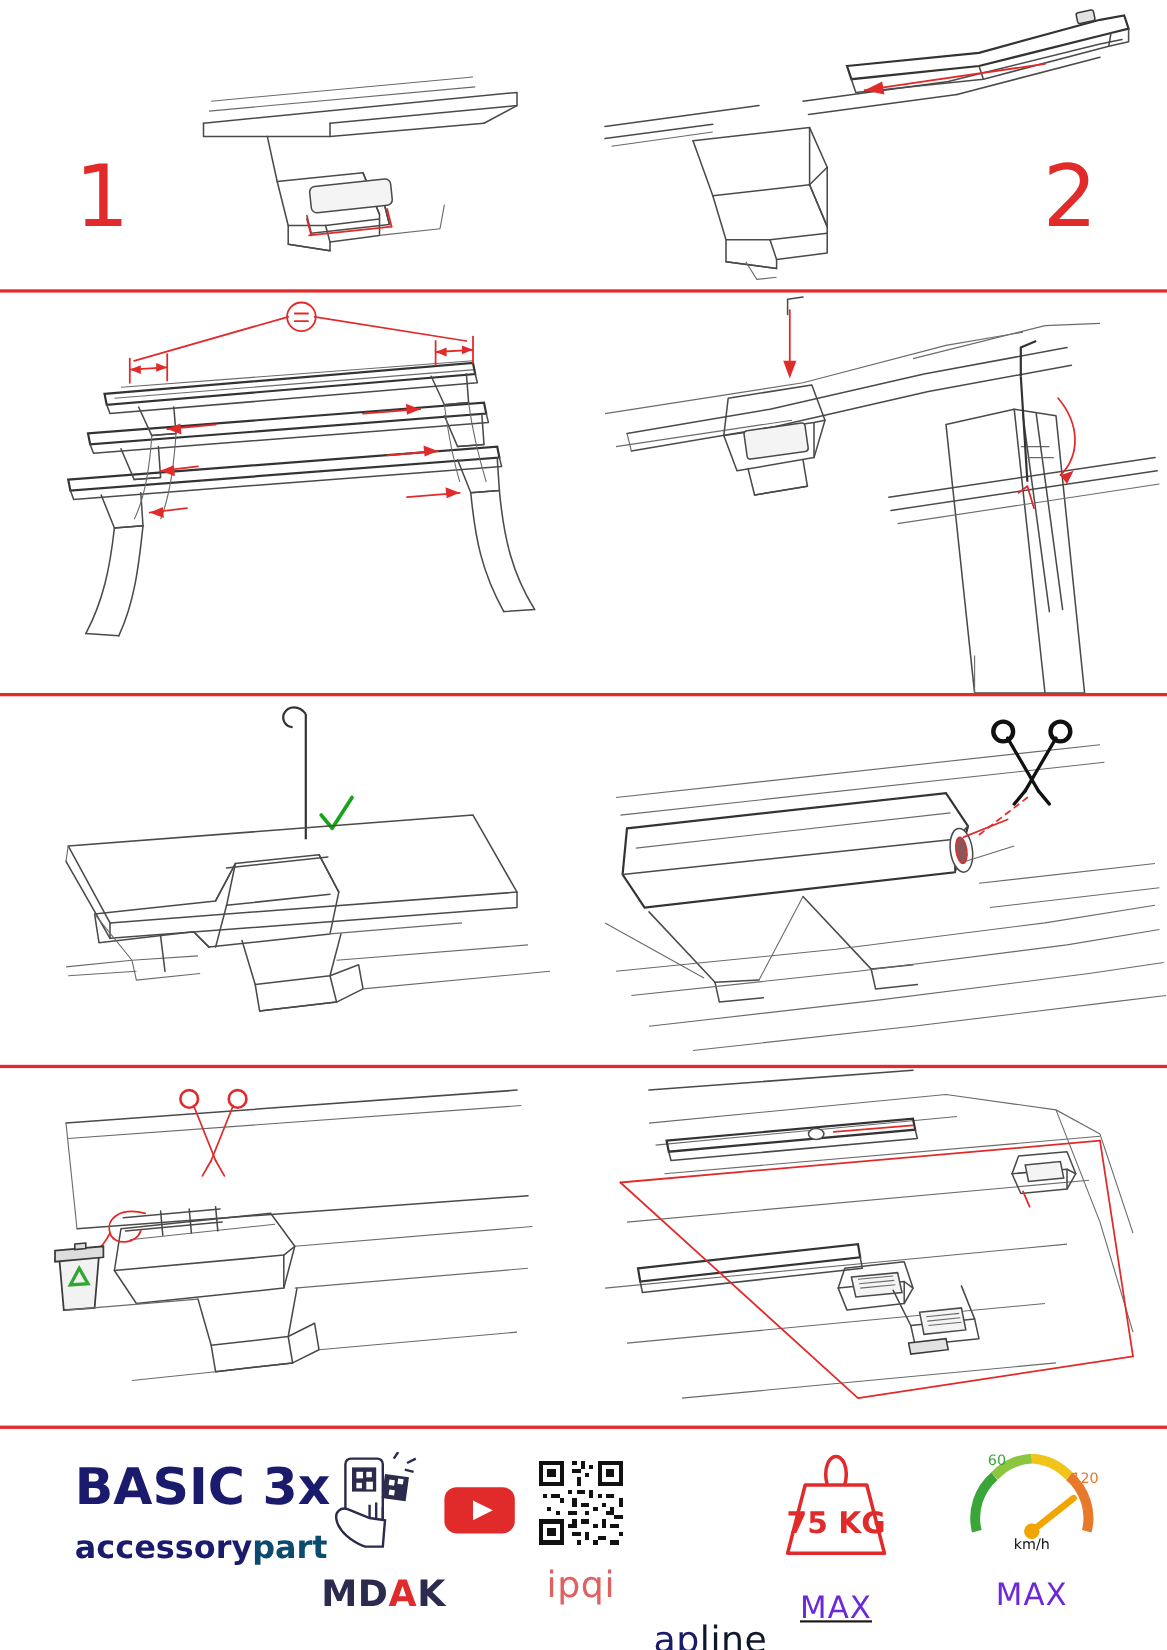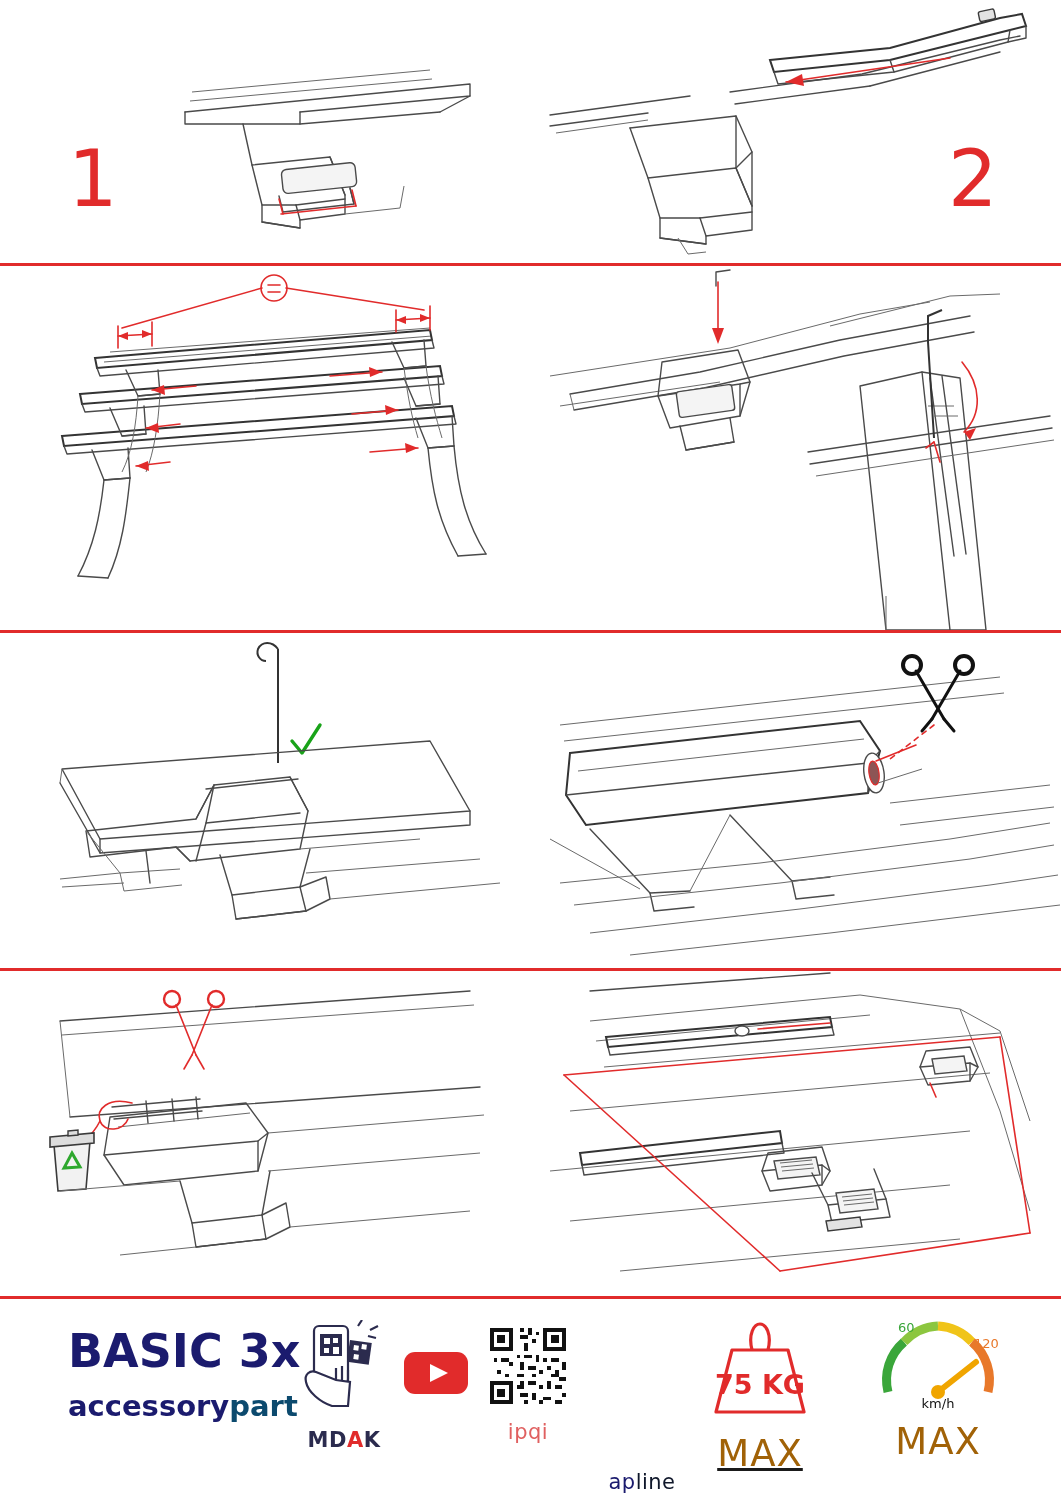--- a/index.html
+++ b/index.html
@@ -91,40 +91,40 @@
   }
   .brand-sub .accessory { color: #1b1b6e; margin-top: 42px; }
   .brand-sub .part { color: #0c4a6e; }
 
   .logo-item {
     position: absolute;
     text-align: center;
   }
   .logo-cap {
     font-family: "DejaVu Sans", sans-serif;
-    font-size: 21px;
+    font-size: 33px;
     letter-spacing: 0.5px;
     margin-top: 8px;
   }
   .cap-mdak { color: #2b2b4e; font-weight: 600; }
   .cap-mdak .a { color: #e12b2b; }
   .cap-ipqi { color: #e06060; font-weight: 400; }
   .cap-apline { color: #1b1b6e; font-weight: 400; }
   .cap-apline .line { color: #0f172a; }
 
   .qr {
     width: 84px; height: 84px;
     image-rendering: pixelated;
   }
   .max-cap {
     font-family: "DejaVu Sans", sans-serif;
-    font-size: 37px;
+    font-size: 28px;
     letter-spacing: 1px;
-    color: #a16207;
-    margin-top: 4px;
+    color: #6d28d9;
+    margin-top: 16px;
   }
   .weight-txt {
     font-family: "DejaVu Sans", sans-serif;
     font-weight: 700;
     font-size: 27px;
     fill: #e12b2b;
   }
 </style>
 </head>
 <body>

